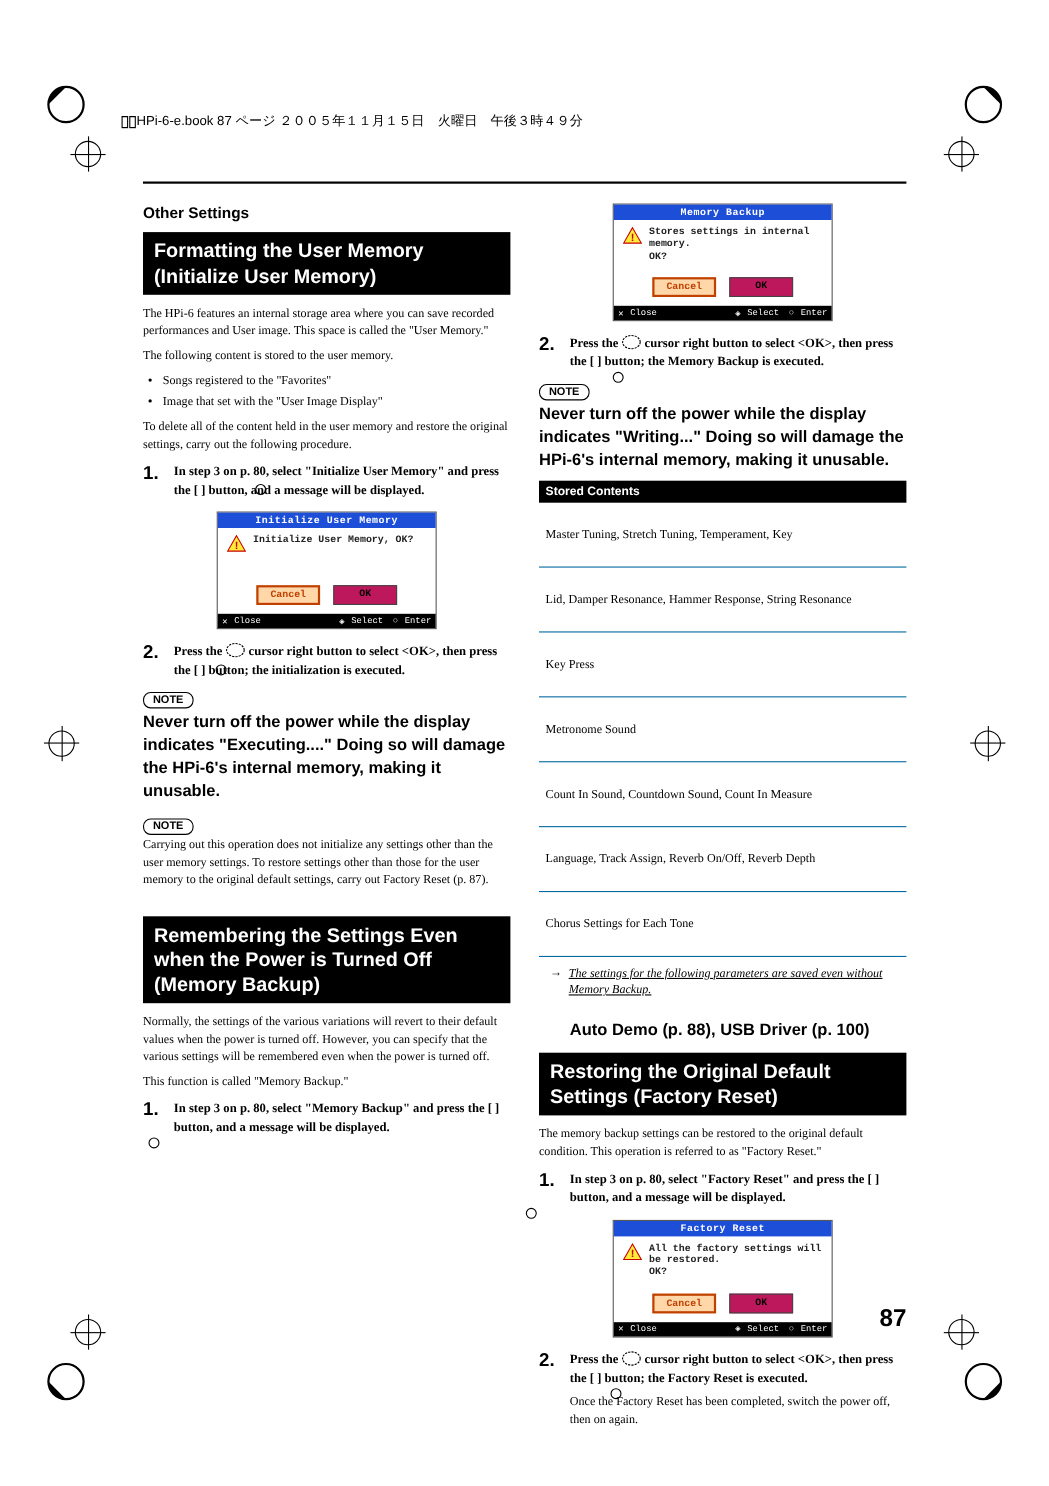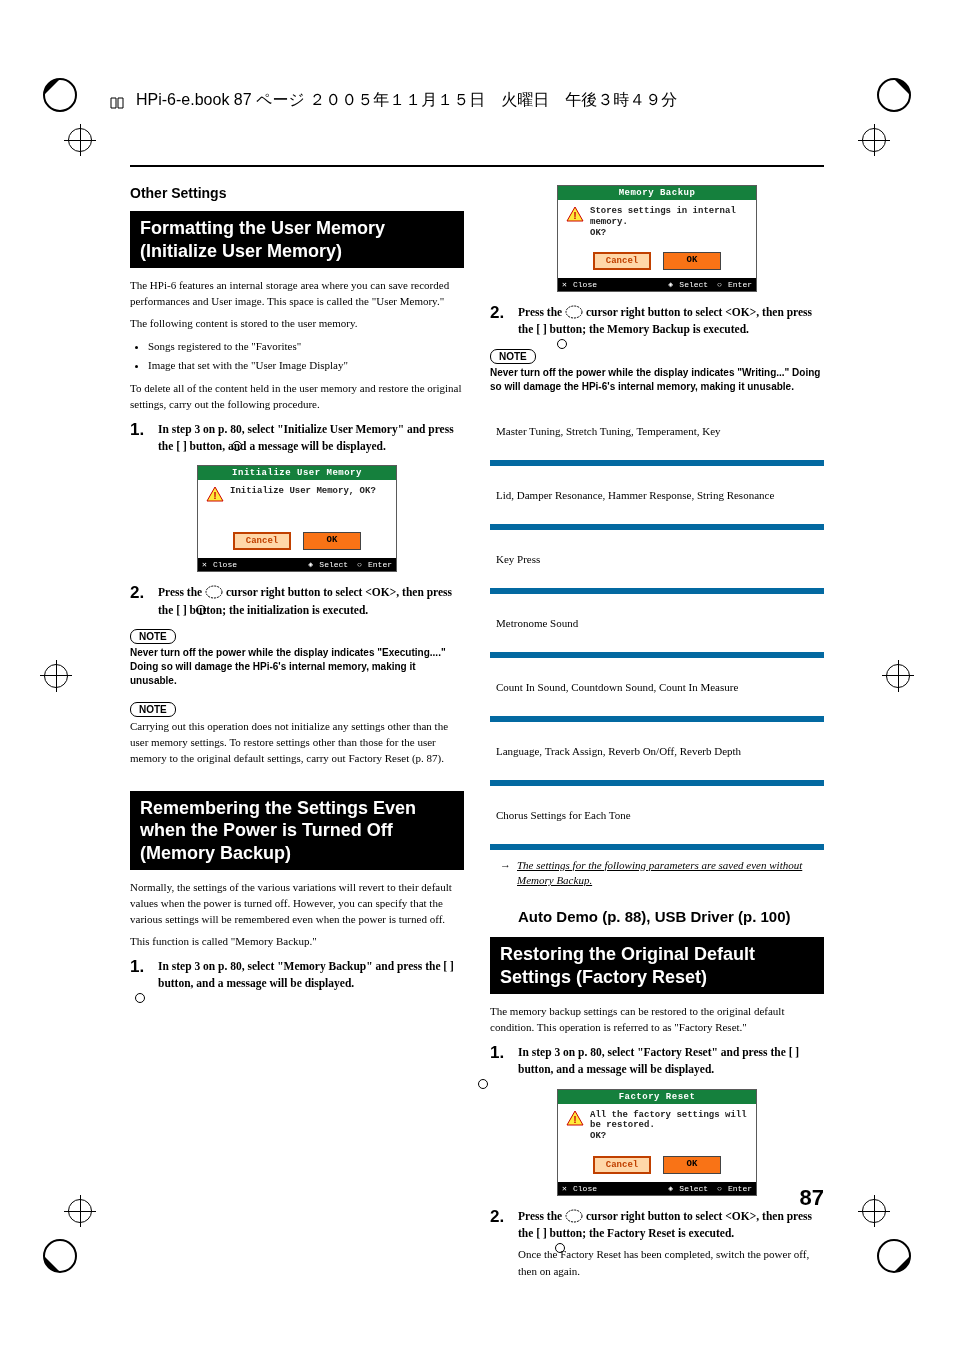--- a/index.html
+++ b/index.html
@@ -12,21 +12,21 @@
   .crop-circle::before, .crop-circle::after { content: ""; position: absolute; background: #000; }
   .crop-circle::before { width: 1px; height: 32px; }
   .crop-circle::after { width: 32px; height: 1px; }
   .corner-deco { position: absolute; width: 40px; height: 40px; }
   .corner-deco svg { width: 100%; height: 100%; }
   .deco-tl { top: 75px; left: 40px; }
   .deco-tr { top: 75px; right: 40px; }
   .deco-bl { bottom: 75px; left: 40px; }
   .deco-br { bottom: 75px; right: 40px; }
 
-  .header-strip { position: absolute; top: 90px; left: 110px; font-size: 16px; font-family: sans-serif; display: flex; align-items: center; gap: 12px; }
+  .header-strip { position: absolute; top: 102px; left: 110px; font-size: 12px; font-family: sans-serif; display: flex; align-items: center; gap: 0; }
   .header-strip .ic { width: 14px; height: 12px; display: inline-block; }
 
   .content { position: absolute; top: 165px; left: 130px; right: 130px; bottom: 140px; }
   .running-head { text-align: right; font-family: Arial, Helvetica, sans-serif; font-weight: bold; font-size: 18px; margin-bottom: 6px; }
   .head-rule { border: none; border-top: 2px solid #000; margin-bottom: 18px; }
 
   .cols { display: flex; gap: 26px; }
   .col { width: 50%; }
 
   .h-sub { font-family: Arial, Helvetica, sans-serif; font-weight: bold; font-size: 14px; margin-bottom: 10px; }
@@ -38,37 +38,37 @@
   .bullets li { font-size: 11px; line-height: 1.6; margin-bottom: 2px; list-style: disc; }
 
   .step { display: flex; gap: 8px; margin: 8px 0 4px 0; }
   .step-num { font-family: Arial, Helvetica, sans-serif; font-weight: bold; font-size: 17px; line-height: 1; min-width: 20px; }
   .step-text { font-weight: bold; font-size: 11.5px; line-height: 1.5; font-family: Georgia, serif; }
   .step-text .circle-btn { display: inline-block; width: 10px; height: 10px; border: 1.4px solid #000; border-radius: 50%; vertical-align: -1px; margin: 0 1px; }
   .step-text .dpad { display: inline-block; width: 18px; height: 14px; vertical-align: -3px; }
   .step-sub { font-size: 11px; line-height: 1.5; margin-left: 28px; margin-top: 2px;}
 
   .dialog { width: 200px; margin: 10px auto 12px auto; border: 1px solid #5a5a5a; background: #fff; font-family: 'Courier New', monospace; position: relative; }
-  .dialog-title { background: #15803d; color: #fff; text-align: center; font-size: 9px; padding: 2px 0; font-weight: bold; letter-spacing: 0.5px; }
+  .dialog-title { background: #1d4ed8; color: #fff; text-align: center; font-size: 9px; padding: 2px 0; font-weight: bold; letter-spacing: 0.5px; }
   .dialog-body { padding: 6px 8px 10px 8px; min-height: 52px; display: flex; gap: 6px; align-items: flex-start; }
   .warn-tri { width: 18px; height: 16px; flex-shrink: 0; }
   .dialog-msg { font-size: 9px; line-height: 1.2; font-weight: bold; color: #222; }
   .dialog-btns { display: flex; justify-content: center; gap: 12px; padding: 0 0 8px 0; }
   .dbtn { width: 58px; text-align: center; font-size: 9px; padding: 2px 0; border: 1px solid #444; font-weight: bold; font-family: 'Courier New', monospace; }
   .dbtn.cancel { background: #ffd7a8; color: #c04000; border: 2px solid #c04000; }
-  .dbtn.ok { background: #f97316; color: #000; }
+  .dbtn.ok { background: #be185d; color: #000; }
   .dialog-foot { background: #000; color: #fff; font-size: 8px; padding: 2px 4px; display: flex; justify-content: space-between; font-family: 'Courier New', monospace; }
   .dialog-foot span { display: flex; align-items: center; gap: 2px;}
   .df-ic { width: 9px; height: 9px; display: inline-block; }
 
   .note-box { display: inline-block; border: 1.5px solid #000; border-radius: 7px; font-family: Arial, sans-serif; font-weight: bold; font-size: 10px; padding: 1px 8px; margin: 6px 0 2px 0; }
-  .note-text { font-family: Arial, Helvetica, sans-serif; font-weight: bold; font-size: 10px; line-height: 1.4; margin-bottom: 8px; }
+  .note-text { font-family: Arial, Helvetica, sans-serif; font-weight: bold; font-size: 15px; line-height: 1.4; margin-bottom: 8px; }
 
   .table-head { background: #000; color: #fff; font-family: Arial, sans-serif; font-weight: bold; font-size: 11px; padding: 4px 6px; }
-  .table-row { font-size: 11px; padding: 23px 6px; border-bottom: 6px solid #0369a1; }
+  .table-row { font-size: 11px; padding: 23px 6px; border-bottom: 1px solid #0369a1; }
 
   .arrow-note { display: flex; gap: 6px; margin: 8px 0 2px 10px; }
   .arrow-note .arr { font-size: 11px; }
   .arrow-note .txt { font-style: italic; font-size: 11px; line-height: 1.4; text-decoration: underline; }
   .bold-ref { font-family: Arial, sans-serif; font-weight: bold; font-size: 15px; margin-left: 28px; margin-top: 20px; }
 
   .page-num { position: absolute; bottom: 0; right: 0; font-family: Arial, Helvetica, sans-serif; font-weight: bold; font-size: 22px; }
 </style>
 </head>
 <body>
@@ -236,20 +236,21 @@
                   <ellipse cx="9" cy="7" rx="8" ry="6" fill="none" stroke="#000" stroke-width="1" stroke-dasharray="2 1"></ellipse>
                 </svg></span>
             <span> cursor right button to select &lt;OK&gt;, then press the [      ] button; the Memory Backup is executed.</span>
             <span class="circle-btn" style="position:relative; left:-196px; top:15px;"></span>
           </div>
         </div>
 
         <div class="note-box">NOTE</div>
         <p class="note-text">Never turn off the power while the display indicates "Writing..." Doing so will damage the HPi-6's internal memory, making it unusable.</p>
 
+        <div class="table-head">Stored Contents</div>
         <div class="table-row">Master Tuning, Stretch Tuning, Temperament, Key</div>
         <div class="table-row">Lid, Damper Resonance, Hammer Response, String Resonance</div>
         <div class="table-row">Key Press</div>
         <div class="table-row">Metronome Sound</div>
         <div class="table-row">Count In Sound, Countdown Sound, Count In Measure</div>
         <div class="table-row">Language, Track Assign, Reverb On/Off, Reverb Depth</div>
         <div class="table-row">Chorus Settings for Each Tone</div>
 
         <div class="arrow-note">
           <div class="arr">→</div>

